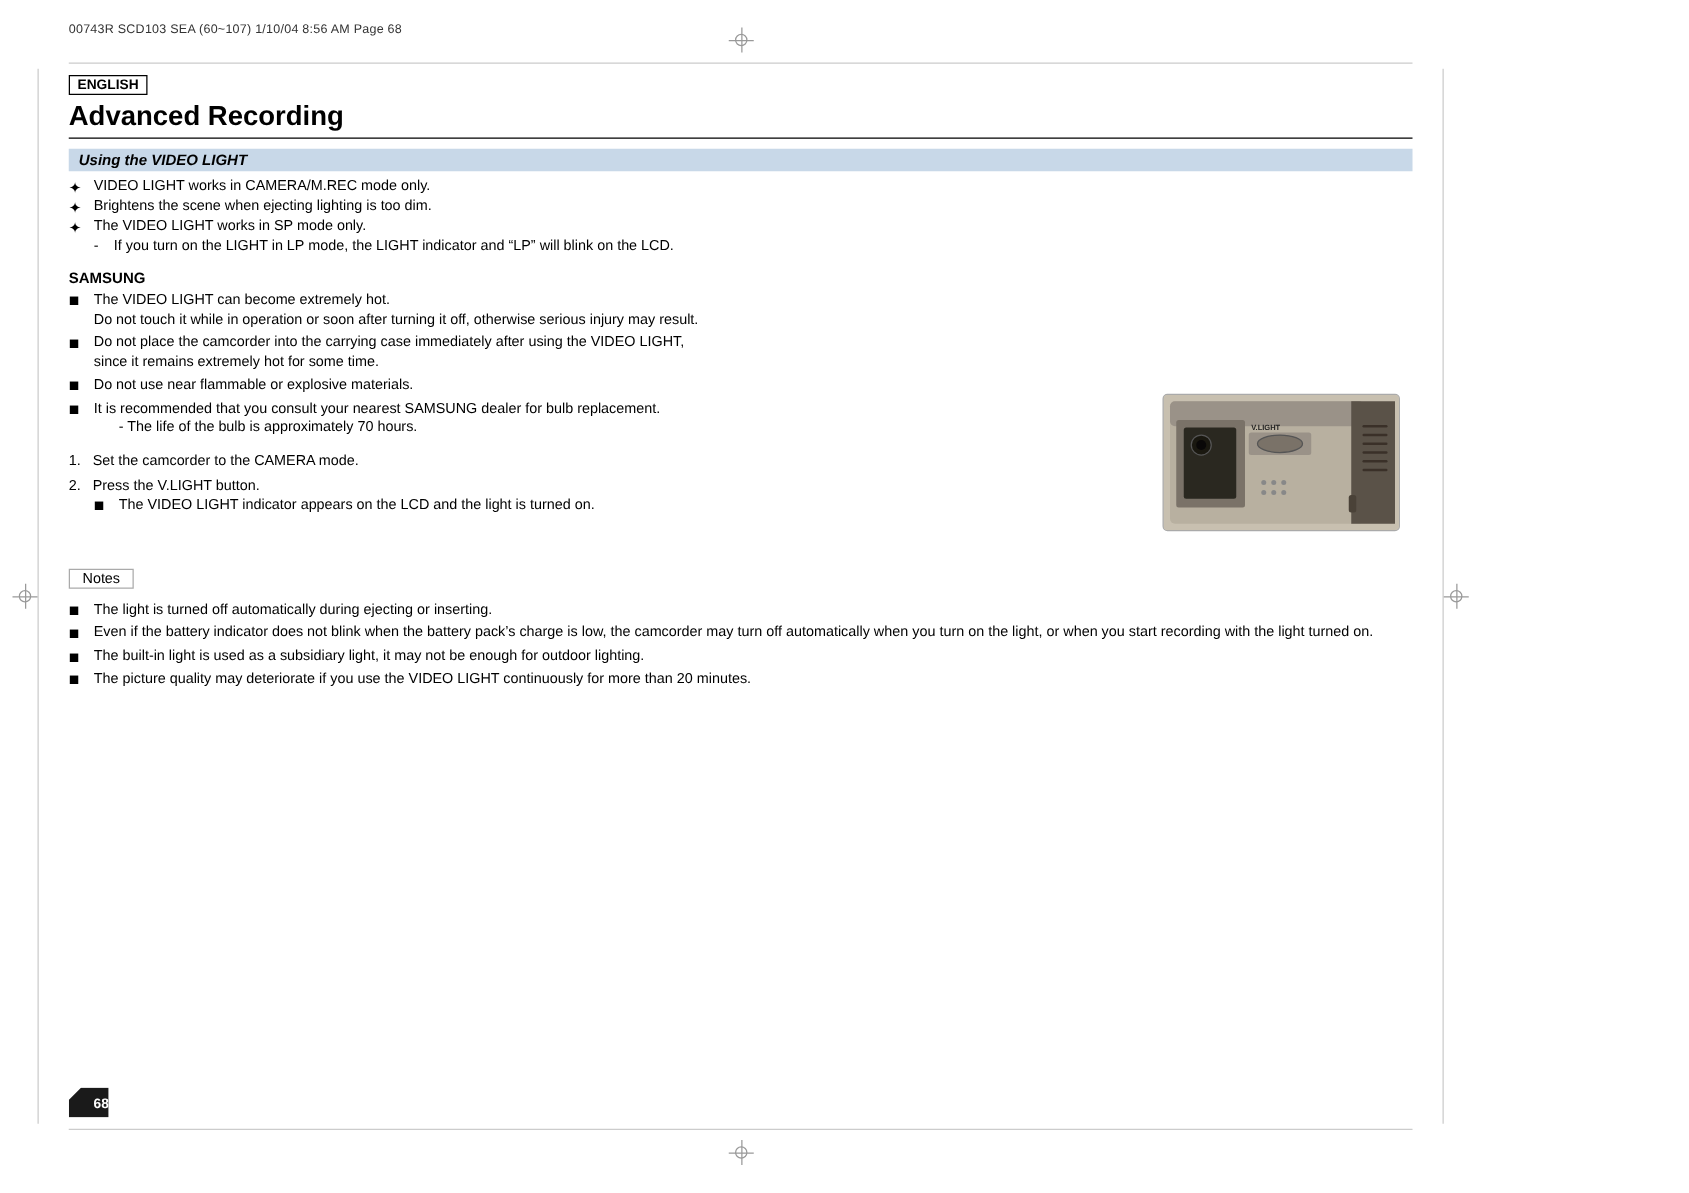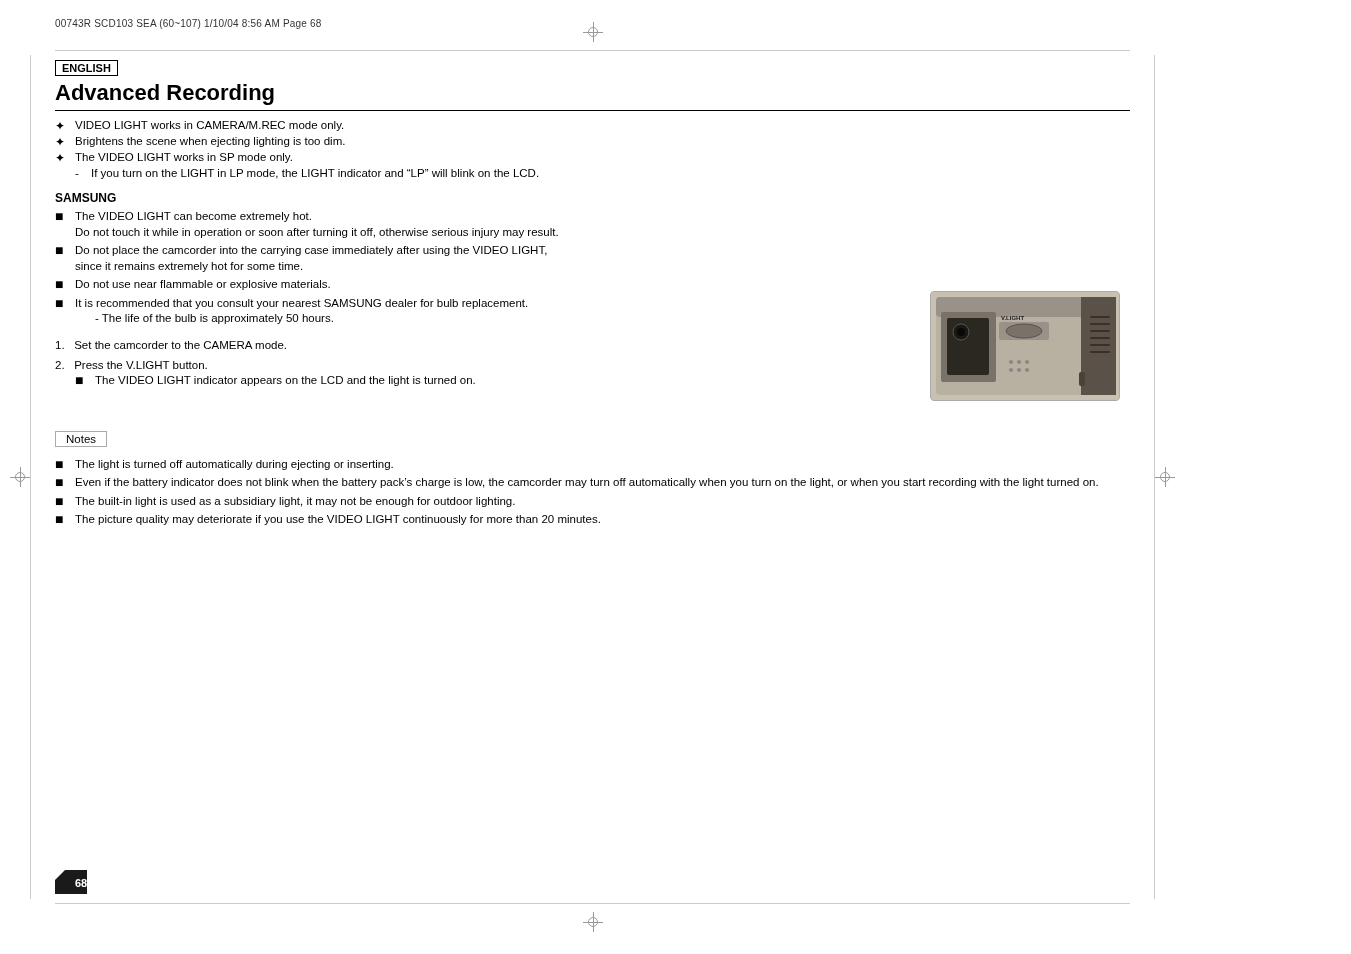--- a/index.html
+++ b/index.html
@@ -305,20 +305,23 @@
 
   <div class="main-content">
 
     
     <div class="english-badge">ENGLISH</div>
 
     
     <div class="page-title">Advanced Recording</div>
 
     
+    <div class="section-header">
+      <span>Using the VIDEO LIGHT</span>
+    </div>
 
     
     <div class="bullet-cross">
       <span class="bullet-sym">✦</span>
       <span>VIDEO LIGHT works in CAMERA/M.REC mode only.</span>
     </div>
     <div class="bullet-cross">
       <span class="bullet-sym">✦</span>
       <span>Brightens the scene when ejecting lighting is too dim.</span>
     </div>
@@ -353,21 +356,21 @@
       </span>
     </div>
     <div class="sq-bullet">
       <span class="sq-sym">■</span>
       <span>Do not use near flammable or explosive materials.</span>
     </div>
     <div class="sq-bullet">
       <span class="sq-sym">■</span>
       <span>
         <span>It is recommended that you consult your nearest SAMSUNG dealer for bulb replacement.</span><br>
-        <span style="margin-left:20px;">- <span>The life of the bulb is approximately 50 hours.</span></span>
+        <span style="margin-left:20px;">- <span>The life of the bulb is approximately 70 hours.</span></span>
       </span>
     </div>
 
     
     <div class="step-area">
       <div class="step-text-col">
 
         <div class="numbered-step">
           <span class="step-num">1.</span>&nbsp;&nbsp;
           <span>Set the camcorder to the CAMERA mode.</span>

